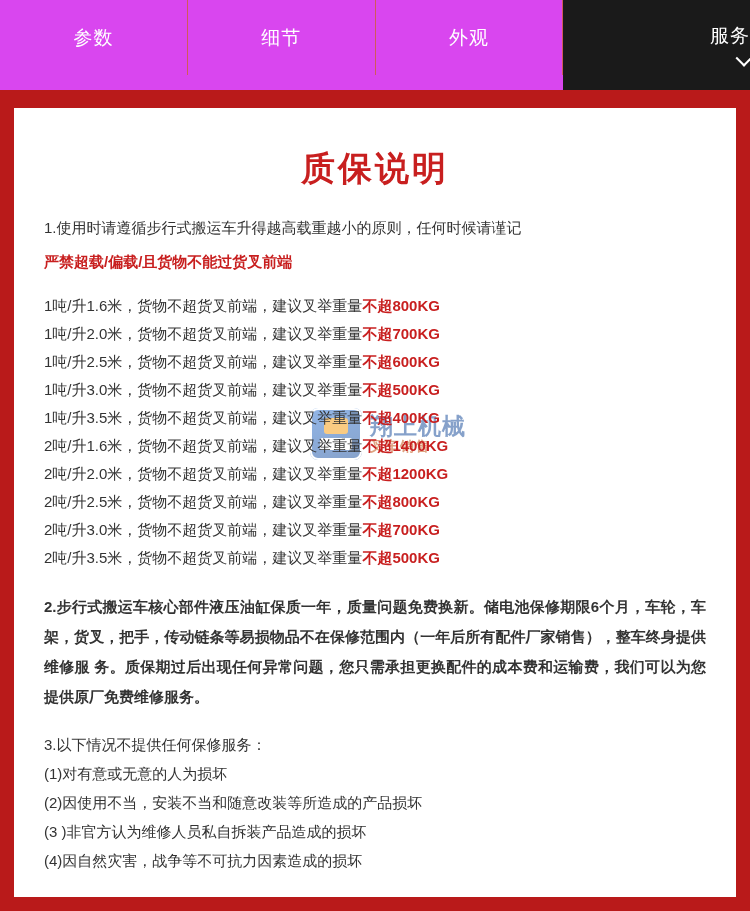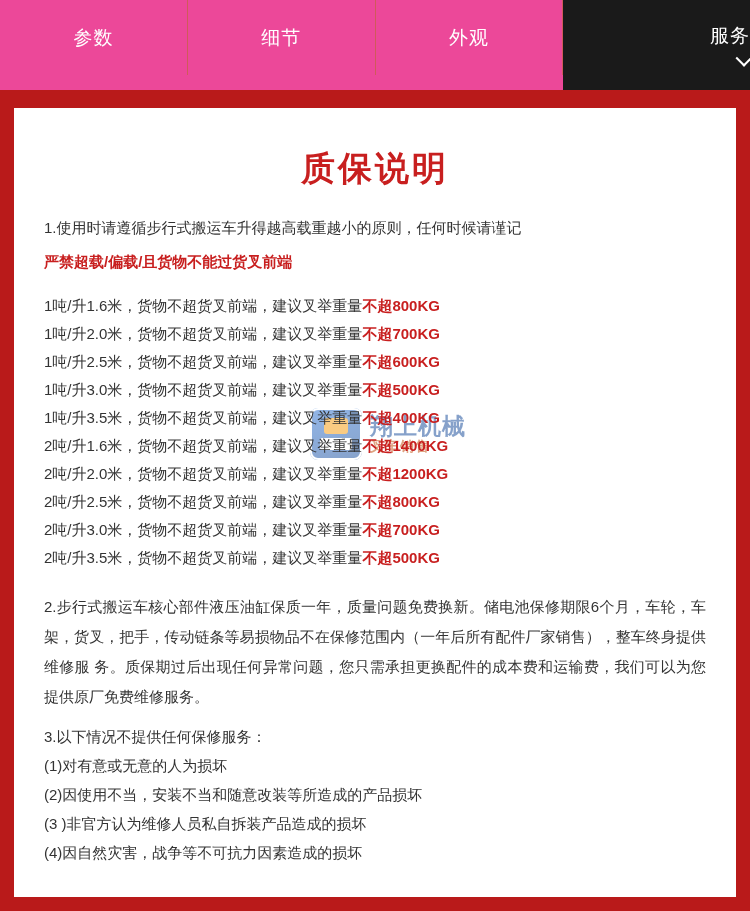--- a/index.html
+++ b/index.html
@@ -13,21 +13,21 @@
     background: #ffffff;
     font-family: "Liberation Sans", sans-serif;
     color: #333;
     overflow: hidden;
   }
 
   
   .nav {
     width: 750px;
     height: 90px;
-    background: #ec4899;
+    background: #d946ef;
     display: flex;
     align-items: flex-start;
     position: relative;
   }
   .nav-item {
     flex: 1 1 0;
     height: 75px;
     color: #ffffff;
     font-size: 19px;
     display: flex;
@@ -106,22 +106,23 @@
   }
   .spec-row .hl {
     color: #c81f1f;
     font-weight: bold;
   }
 
   .para {
     font-size: 15px;
     color: #333333;
     line-height: 30px;
-    margin: 0 0 10px 0;
+    margin: 0 0 18px 0;
     text-align: justify;
+    font-weight: bold;
   }
   .sub {
     font-size: 15px;
     color: #333333;
     line-height: 29px;
     margin: 0;
   }
 
   
   .watermark {

